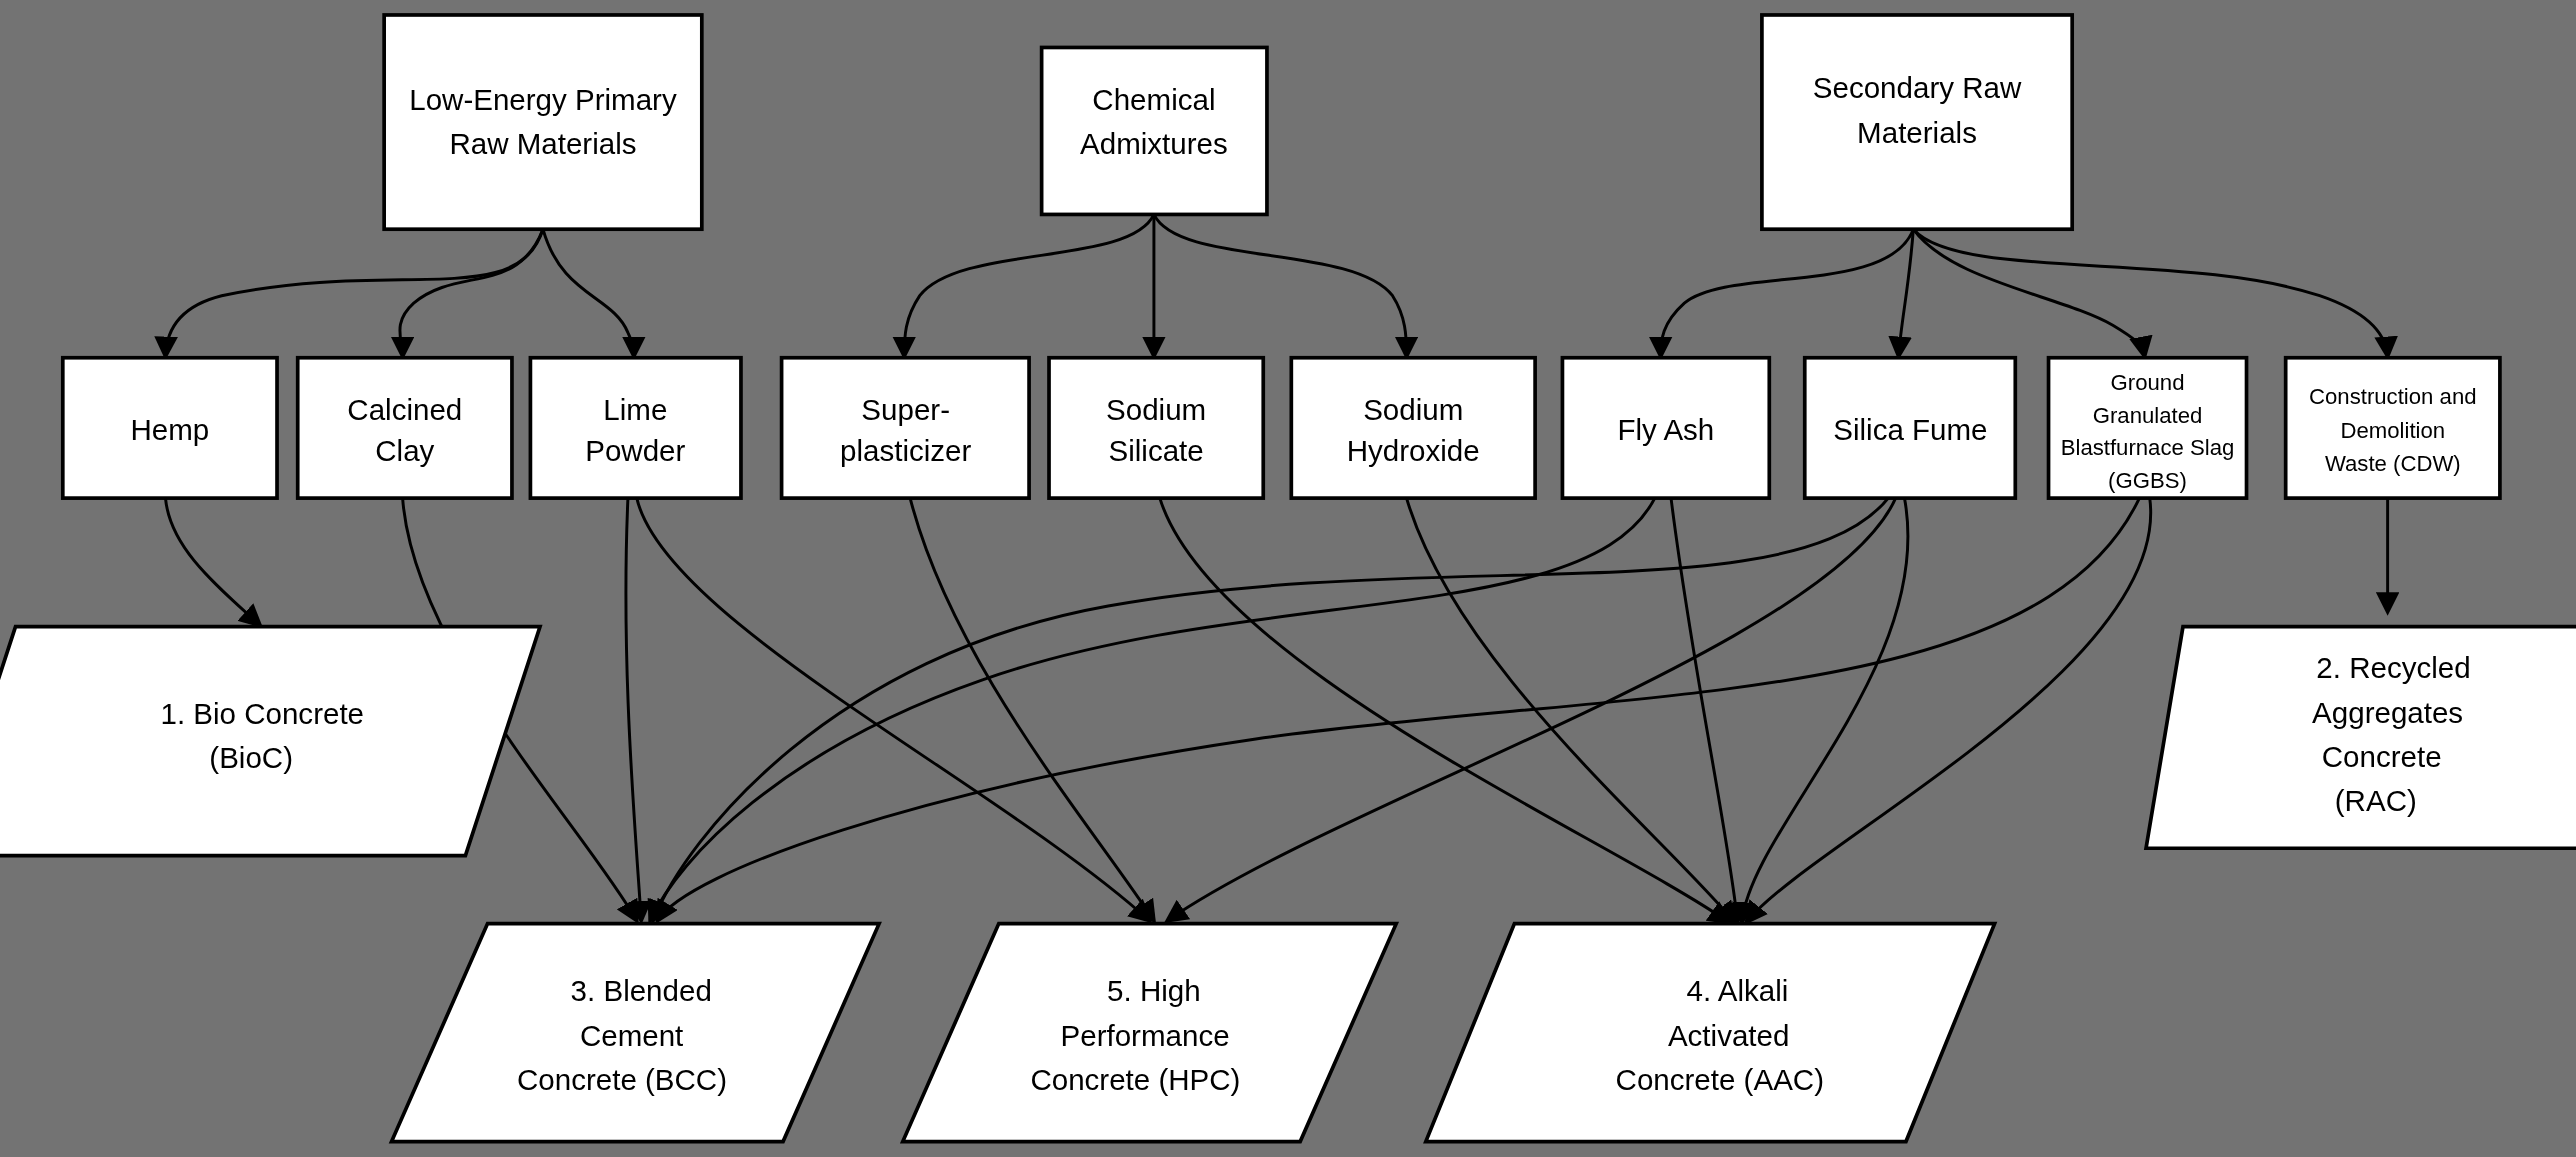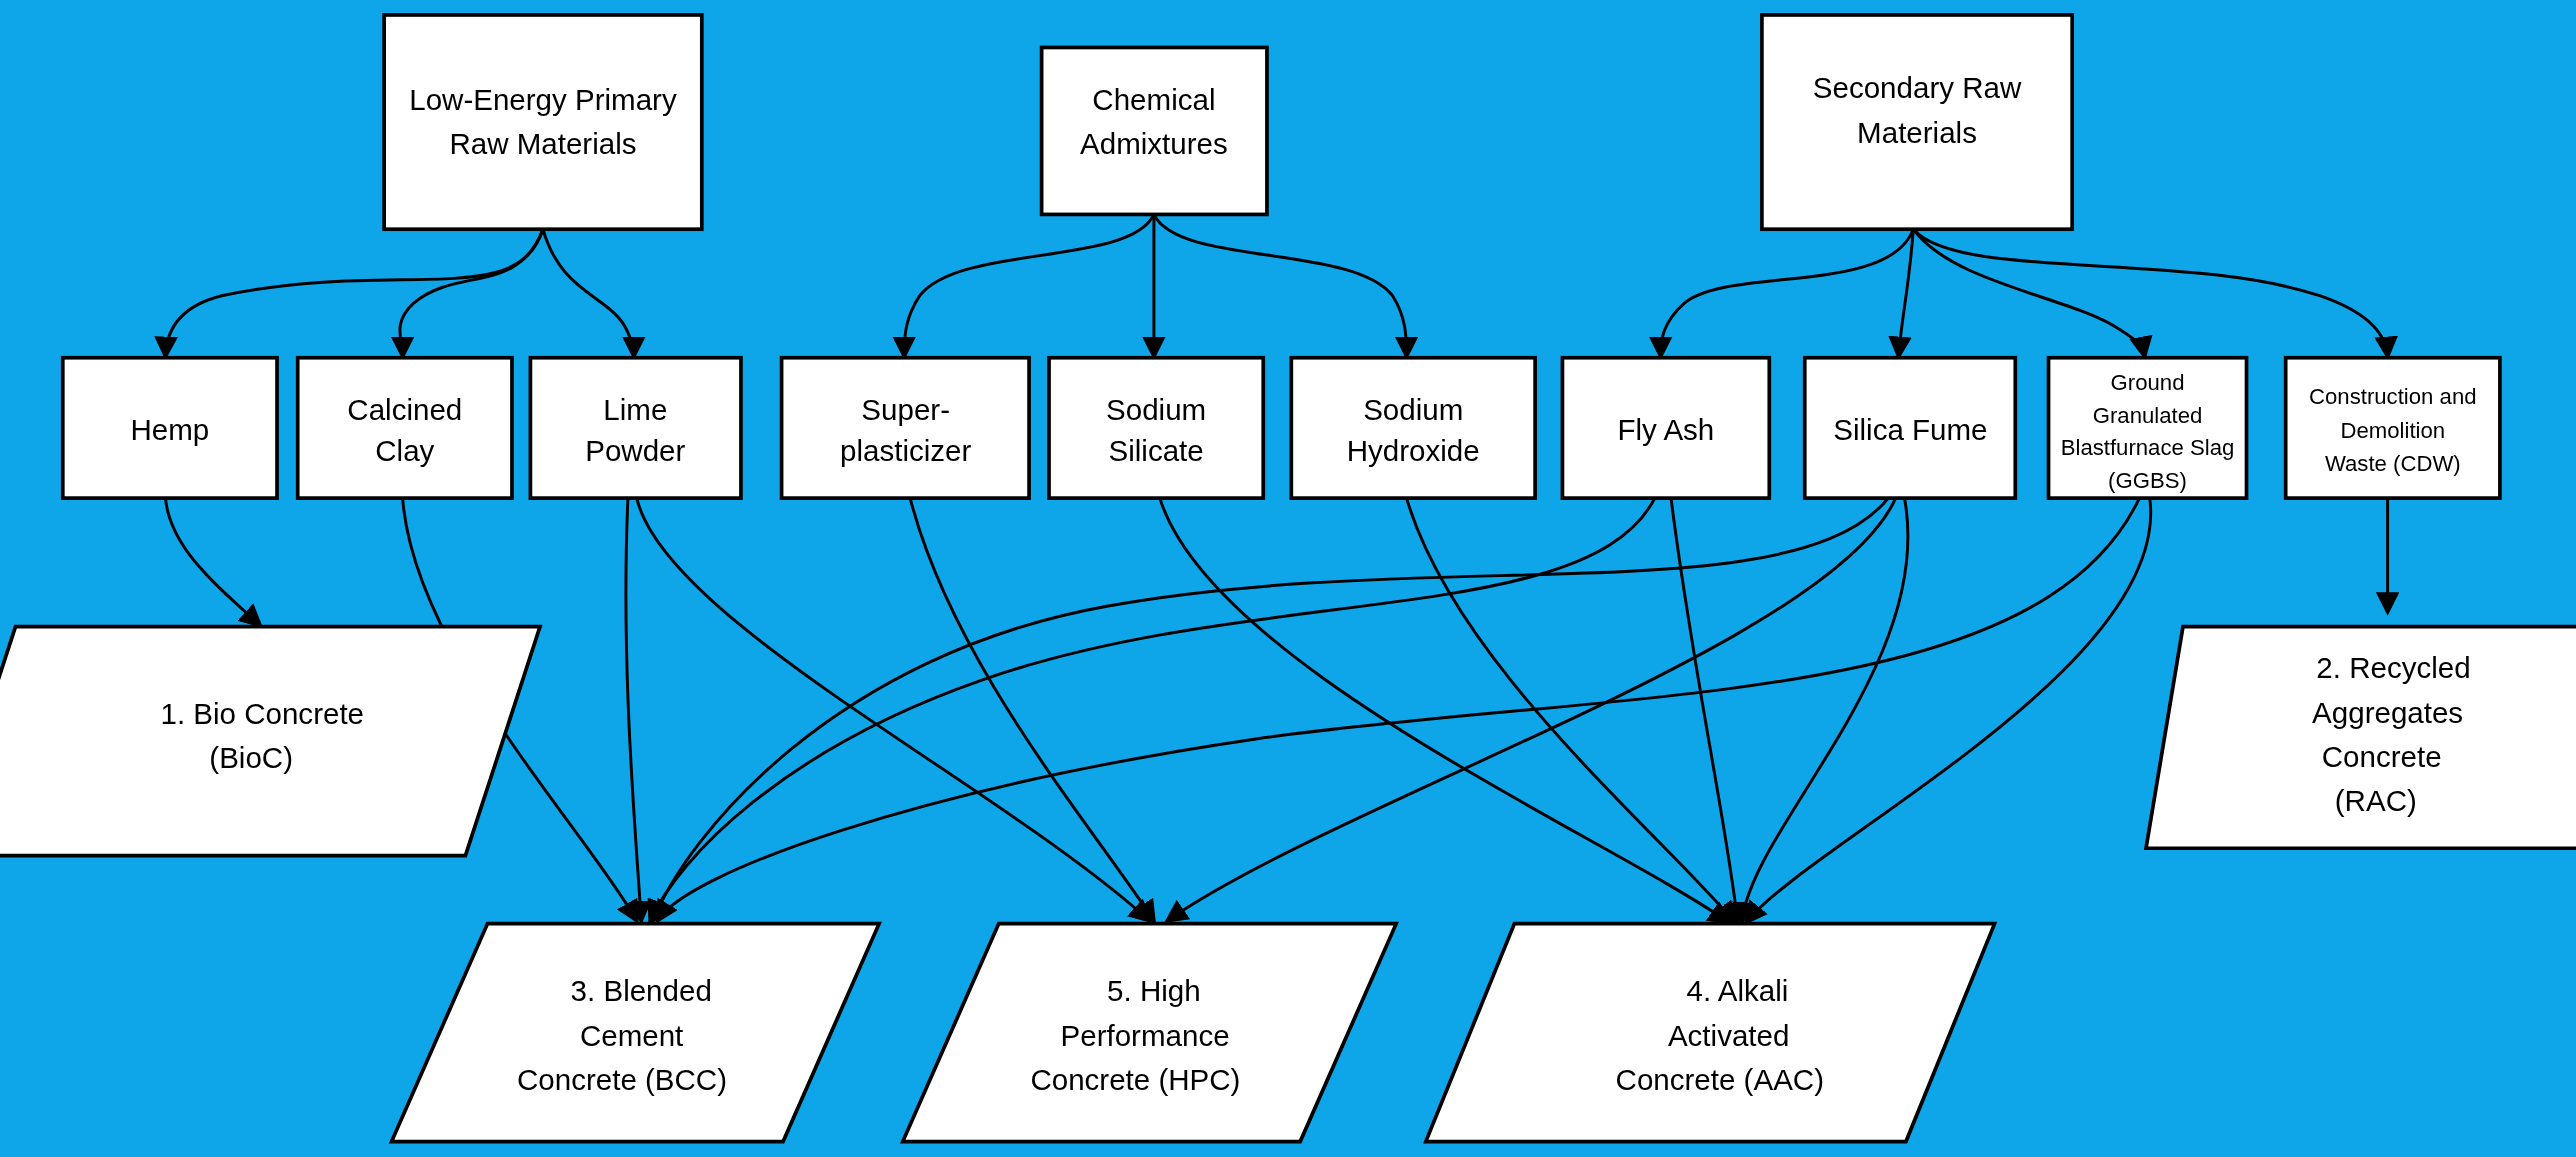--- a/index.html
+++ b/index.html
@@ -1,17 +1,17 @@
 <!DOCTYPE html>
 <html style="font-size:11.8px"><head>
 <meta charset="utf-8">
 <style>
   html,body{margin:0;padding:0;background:#ffffff;}
   body{width:2576px;height:1158px;font-family:"Liberation Sans",sans-serif;}
-  #stage{position:relative;width:2576px;height:1158px;overflow:hidden;background:#0ea5e9;}
+  #stage{position:relative;width:2576px;height:1158px;overflow:hidden;background:#737373;}
   svg#diagram{position:absolute;left:0;top:0;width:2576px;height:1158px;}
   .node-rect{fill:#ffffff;stroke:#000000;stroke-width:5;}
   .node-para{fill:#ffffff;stroke:#000000;stroke-width:5;}
   .edge{fill:none;stroke:#000000;stroke-width:4;}
   .nlabel{font-family:"Liberation Sans",sans-serif;fill:#000000;text-anchor:middle;}
   .t-group{font-size:40px;}
   .t-mat{font-size:40px;}
   .t-mat-sm{font-size:30px;}
   .t-out{font-size:40px;}
 </style>

